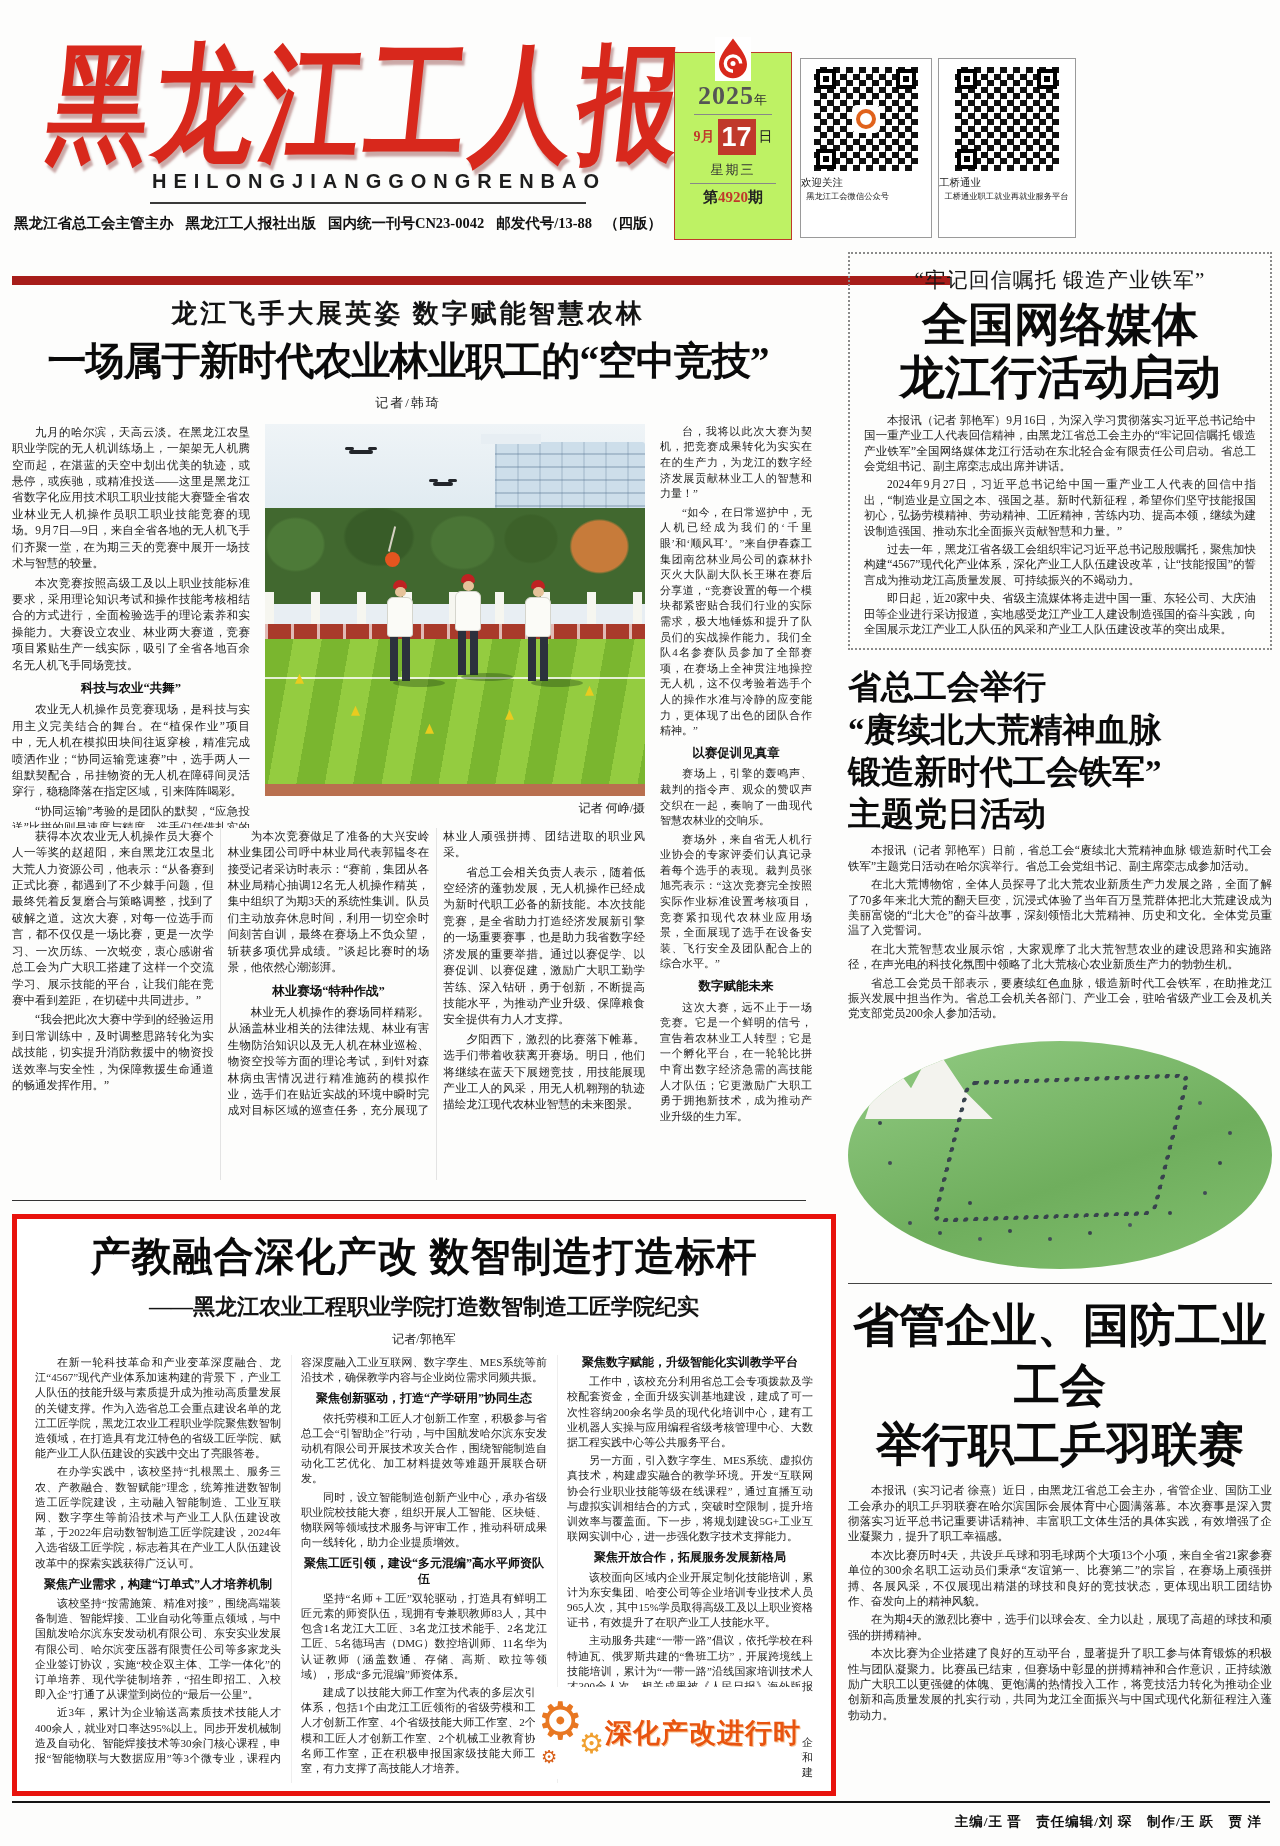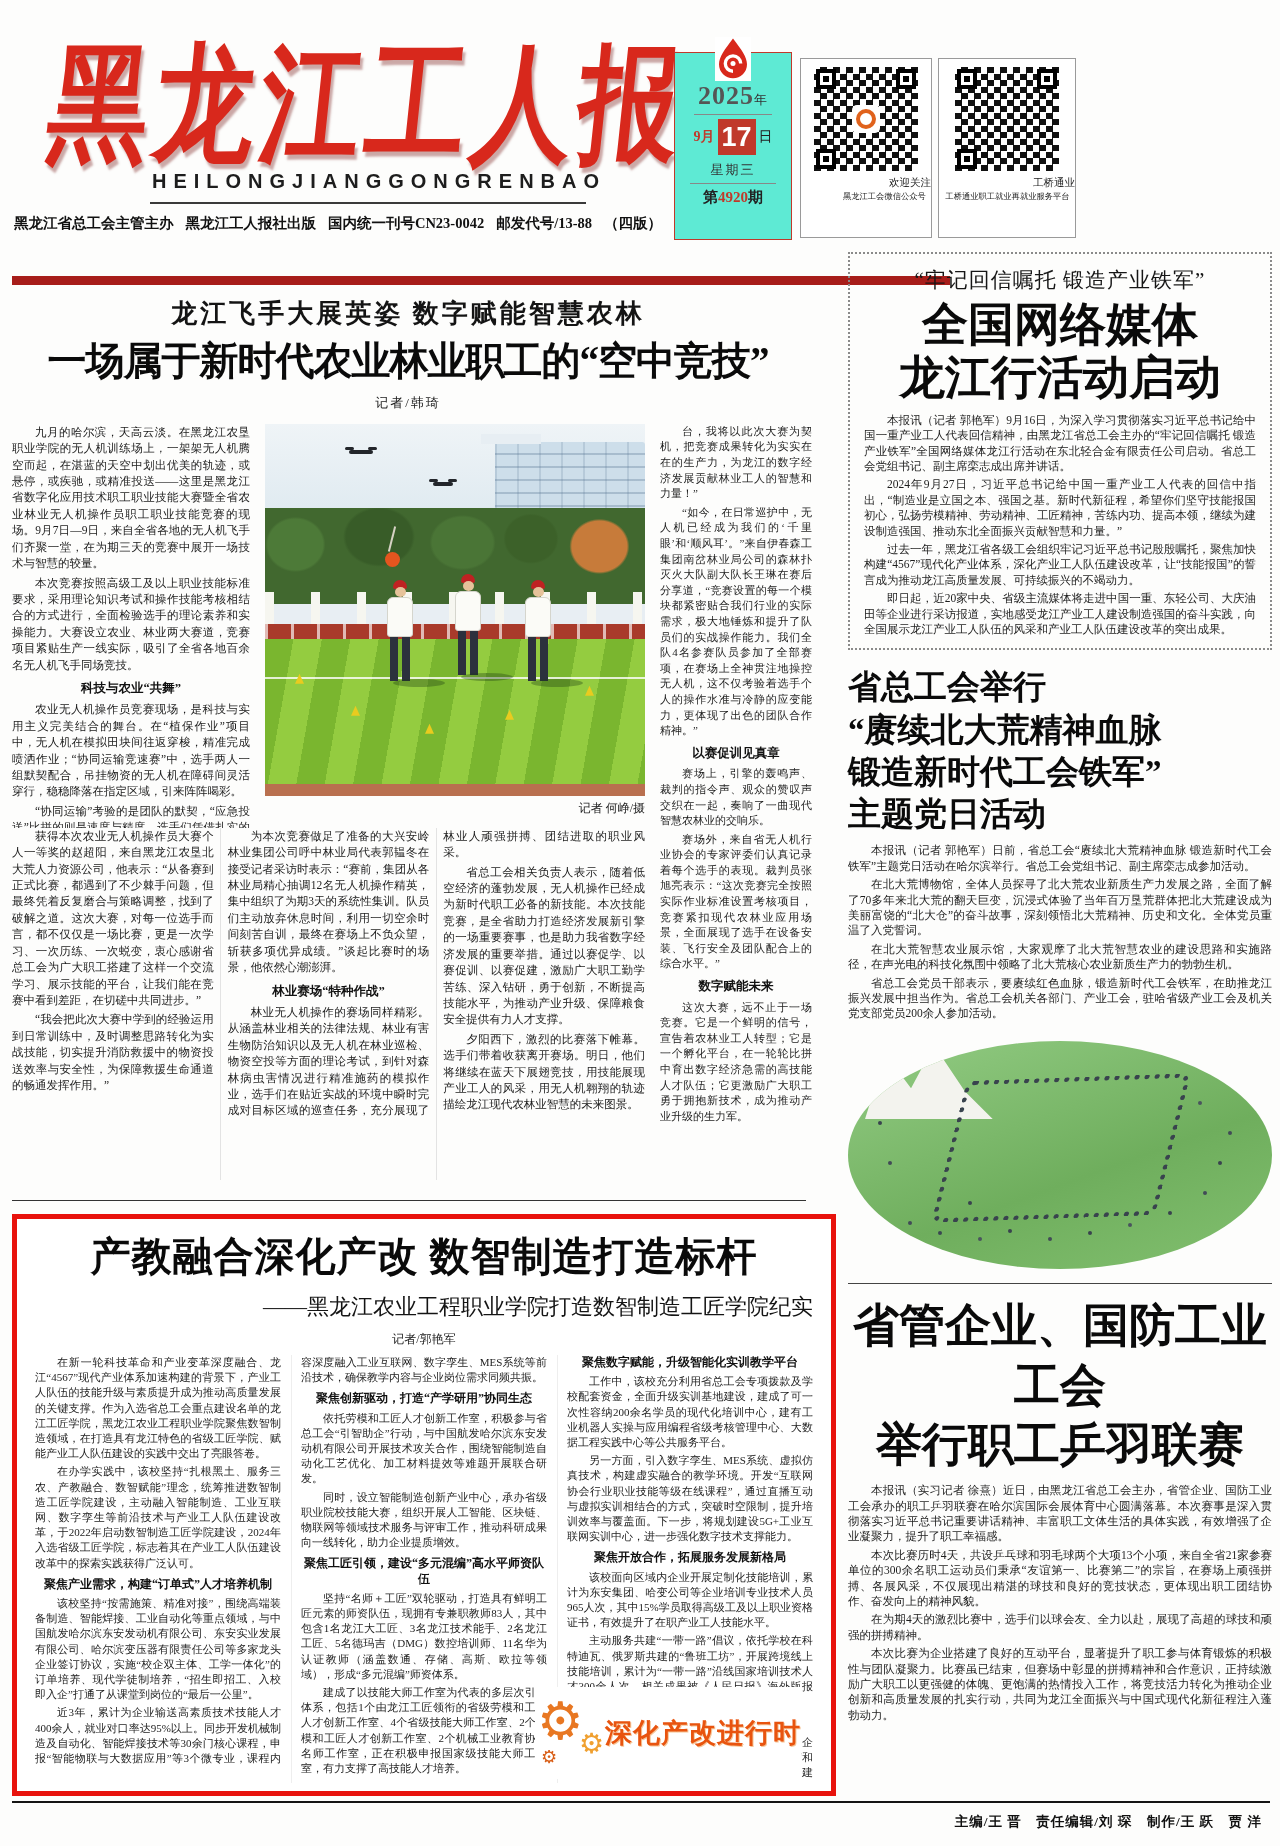--- a/index.html
+++ b/index.html
@@ -11,35 +11,35 @@
         transform:skewX(-6deg) scaleY(1.28);transform-origin:left top;
         text-shadow:3px 4px 2px rgba(110,10,5,.35);}
   .mast-pinyin{position:absolute;left:152px;top:170px;font-family:"Liberation Sans",sans-serif;
         font-weight:bold;font-size:20px;letter-spacing:7px;color:#1d1d1d;}
   .mast-rule{position:absolute;left:150px;top:202px;width:436px;border-top:2px solid #3a3a3a;}
   .info-line{position:absolute;left:14px;top:214px;width:648px;display:flex;justify-content:space-between;
         font-size:14.5px;font-weight:bold;color:#111;}
   .info-item{white-space:nowrap;}
   
   .datebox{position:absolute;left:674px;top:52px;width:116px;height:186px;border:1px solid #c0392b;
-        background:#5eead4;text-align:center;}
+        background:#bef264;text-align:center;}
   .db-logo{position:relative;margin:-16px auto 0;width:36px;height:44px;background:#fff;}
   .db-year{font-size:26px;font-weight:bold;color:#555;letter-spacing:1px;margin-top:0px;}
   .db-year .sm{font-size:13px;color:#333;font-weight:normal;}
   .db-hr{width:78px;margin:3px auto;border-top:1px solid #888;}
   .db-dayrow{margin-top:4px;font-size:14px;color:#222;display:flex;align-items:center;justify-content:center;gap:3px;}
   .db-m{color:#c0392b;font-weight:bold;}
   .db-day{display:inline-block;width:38px;height:36px;line-height:36px;background:#c0392b;color:#fff;
         font-size:27px;font-weight:bold;font-family:"Liberation Sans",sans-serif;}
   .db-week{margin-top:6px;font-size:13px;color:#333;letter-spacing:2px;}
   .db-hr2{width:86px;margin:4px auto;border-top:1px solid #888;}
   .db-issue{margin-top:4px;font-size:15px;color:#222;font-weight:bold;}
   .db-issue .num{color:#c0392b;}
   
-  .qrbox{position:absolute;top:58px;height:178px;border:1px solid #9a9a9a;background:#fff;text-align:right;}
+  .qrbox{position:absolute;top:58px;height:178px;border:1px solid #9a9a9a;background:#fff;text-align:left;}
   .qr1{left:800px;width:130px;}
   .qr2{left:938px;width:136px;}
   .qr{position:relative;width:104px;height:104px;margin:8px auto 5px;
         background:repeating-conic-gradient(#111 0% 25%,#fff 0% 50%);background-size:13px 13px;}
   .qr .f{position:absolute;width:20px;height:20px;border:4px solid #000;background:#fff;box-sizing:border-box;}
   .qr .f::after{content:"";position:absolute;inset:3px;background:#000;}
   .f.tl{left:2px;top:2px}.f.tr{right:2px;top:2px}.f.bl{left:2px;bottom:2px}
   .qr .logo{position:absolute;left:38px;top:38px;width:28px;height:28px;background:#fff;border-radius:5px;
         display:flex;align-items:center;justify-content:center;}
   .qr .logo i{display:block;width:20px;height:20px;border:4px solid #e0621c;border-radius:50%;box-sizing:border-box;}
@@ -94,21 +94,21 @@
   .pb{width:26px;height:40px;background:#fbfbf7;border:1px solid #d5d5cd;border-radius:6px 6px 3px 3px;margin:0 auto;box-sizing:border-box;}
   .pl{width:20px;height:44px;margin:0 auto;background:linear-gradient(90deg,#2c313d 0 42%,transparent 42% 58%,#2c313d 58%);}
   .pshadow{width:52px;height:8px;background:rgba(30,60,20,.35);border-radius:50%;margin:-2px auto 0;transform:translateX(8px);}
   .cone{position:absolute;width:9px;height:10px;background:#e9cb1f;clip-path:polygon(50% 0,100% 100%,0 100%);}
   .ph-caption{text-align:right;font-size:12px;margin-top:4px;color:#222;}
   .lead-rule{position:absolute;left:12px;top:1200px;width:794px;border-top:1px solid #333;}
   
   .redbox{position:absolute;left:12px;top:1214px;width:824px;height:582px;box-sizing:border-box;
         border:5px solid #e8120c;background:#fff;padding:10px 18px 8px;}
   .bb-title{text-align:center;font-size:40px;font-weight:900;letter-spacing:1px;color:#0a0a0a;}
-  .bb-sub{text-align:right;font-size:22px;font-weight:400;margin-top:8px;color:#141414;}
+  .bb-sub{text-align:center;font-size:22px;font-weight:700;margin-top:8px;color:#141414;}
   .bb-byline{text-align:center;font-size:12px;margin:9px 0 7px;color:#222;}
   .bb-body{column-count:3;column-gap:20px;column-rule:1px solid #eee;height:428px;overflow:hidden;
         font-size:11px;line-height:15.2px;color:#1d1d1d;}
   .bb-body .sub-head{font-size:12px;margin:6px 0 4px;}
   .gfx{position:absolute;right:30px;bottom:12px;width:266px;height:92px;display:flex;align-items:center;background:#fff;}
   .gears{position:relative;width:86px;height:86px;}
   .g1{position:absolute;left:2px;top:6px;font-size:52px;color:#e87722;line-height:1;}
   .g2{position:absolute;left:44px;top:40px;font-size:28px;color:#f0a030;line-height:1;}
   .g3{position:absolute;left:6px;top:58px;font-size:18px;color:#d95f18;line-height:1;}
   .gfx-label{font-size:27px;font-weight:900;color:#e8540f;letter-spacing:1px;

